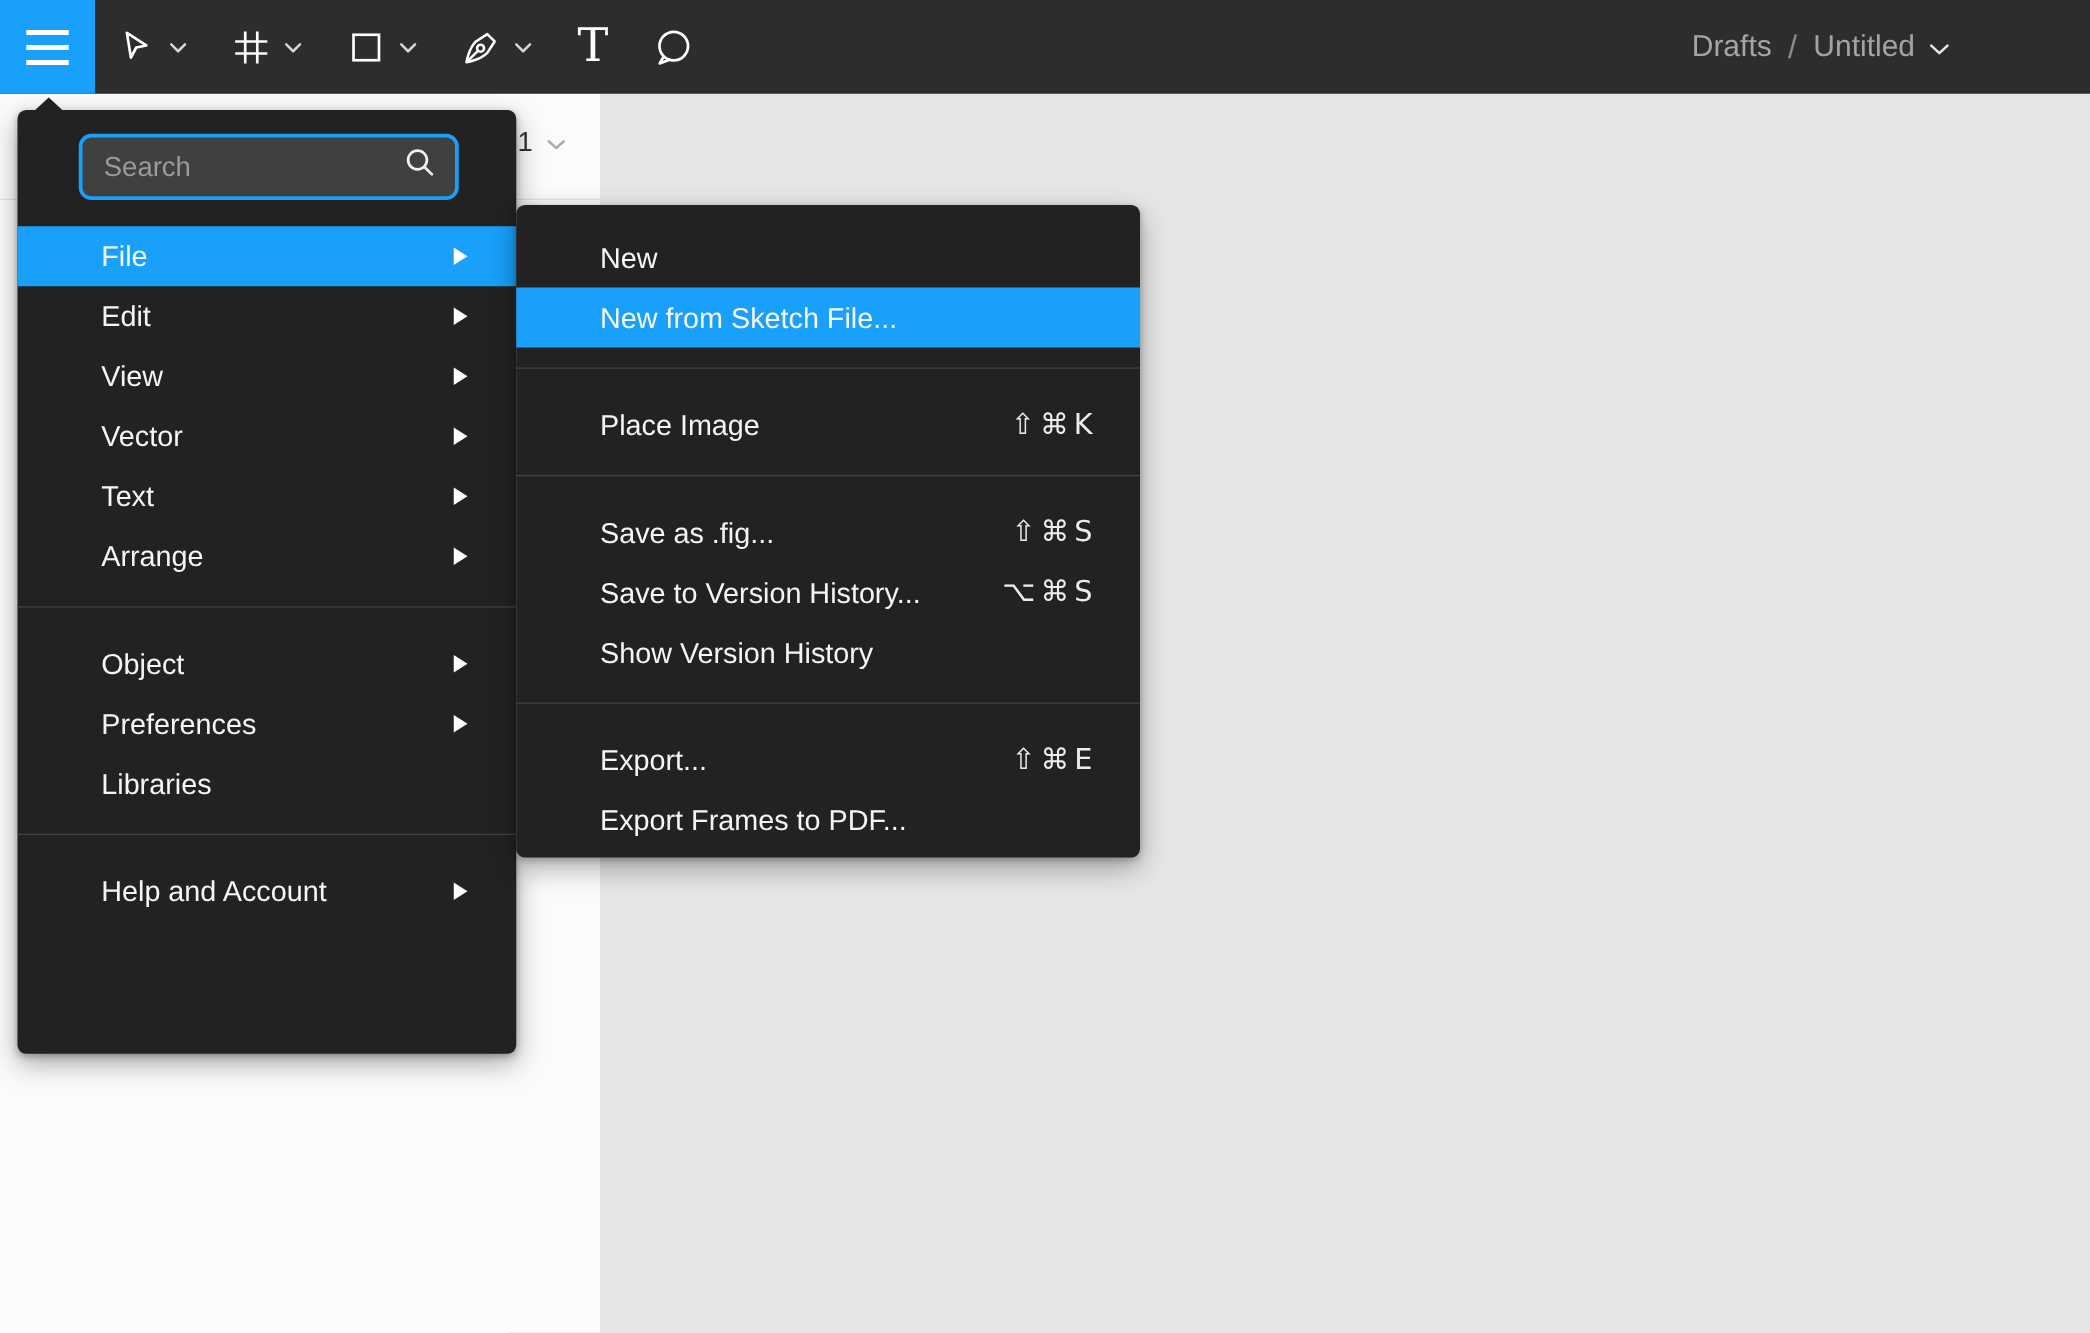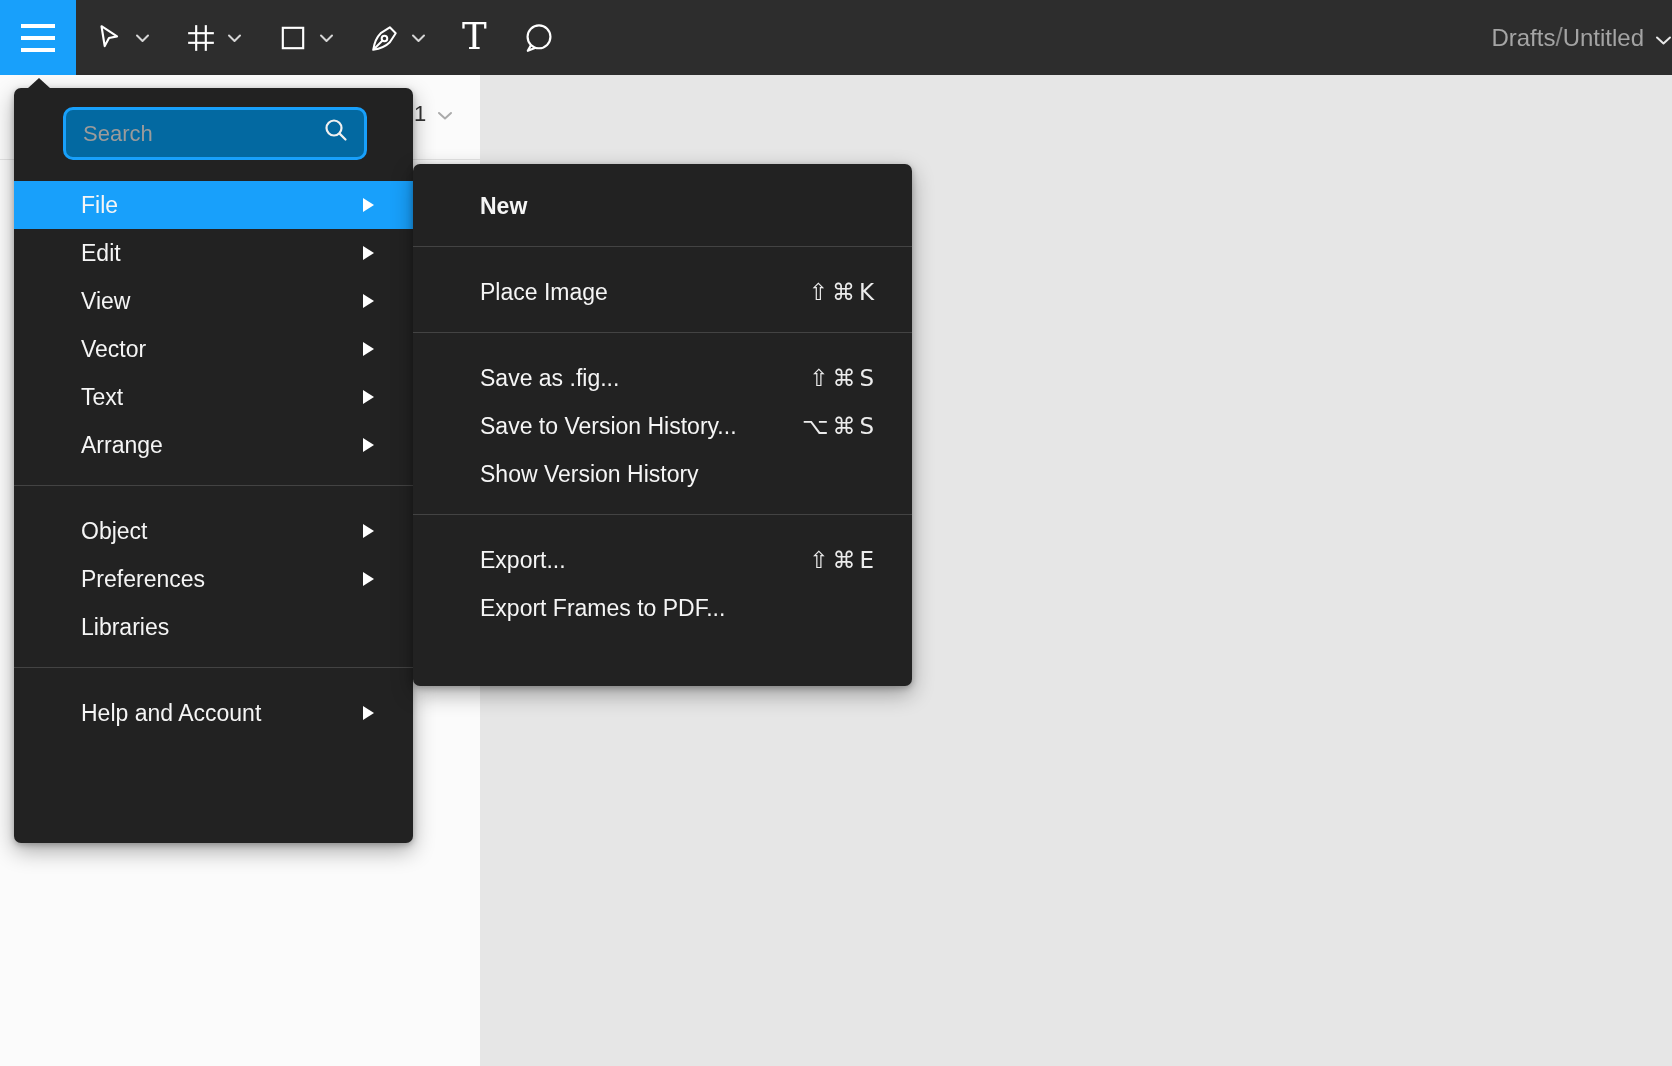--- a/index.html
+++ b/index.html
@@ -6,48 +6,48 @@
   html,body { width:1672px; height:1066px; overflow:hidden; }
   body { position:relative; font-family:"Liberation Sans","DejaVu Sans",sans-serif; background:#e6e6e6; }
 
   
   .toolbar { position:absolute; top:0; left:0; width:1672px; height:75px; background:#2d2d2d; display:flex; align-items:center; z-index:30; }
   .menu-button { width:76px; height:75px; background:#18a0fb; display:flex; align-items:center; justify-content:center; flex:0 0 auto; cursor:pointer; }
   .tools { display:flex; align-items:center; margin-left:14px; gap:28px; height:75px; }
   .tool { display:flex; align-items:center; gap:11px; height:75px; padding:0 4px; cursor:pointer; }
   .tool svg, .menu-button svg { display:block; }
   .serif-t { font-family:"DejaVu Serif",serif; font-size:37px; color:#fff; line-height:1; margin-top:-3px; }
-  .breadcrumb { margin-left:auto; display:flex; align-items:center; font-size:24px; }
+  .breadcrumb { margin-left:auto; padding-right:112px; display:flex; align-items:center; gap:13px; font-size:24px; }
   .crumb-project { color:#a5a5a5; cursor:pointer; }
   .crumb-sep { color:#8a8a8a; font-size:26px; font-weight:300; }
   .crumb-file { color:#a3a3a3; display:flex; align-items:center; gap:11px; cursor:pointer; }
 
   
   .sidebar { position:absolute; left:0; top:75px; width:480px; bottom:0; background:#fbfbfb; z-index:1; }
   .sidebar-header { height:85px; border-bottom:1px solid #e4e4e4; position:relative; }
   .page-indicator { position:absolute; left:414px; top:26px; font-size:22px; color:#333; display:flex; align-items:center; gap:11px; cursor:pointer; }
   .canvas { position:absolute; left:480px; top:75px; right:0; bottom:0; background:#e6e6e6; }
 
   
   .menu-panel { position:absolute; background:#222222; border-radius:7px; color:#f5f5f5; font-size:23px; z-index:40;
                 box-shadow:0 8px 22px rgba(0,0,0,.32), 0 2px 6px rgba(0,0,0,.25); }
   #main-menu { left:14px; top:88px; width:399px; height:755px; }
   #main-menu .pointer-arrow { position:absolute; top:-10px; left:13px; width:0; height:0;
       border-left:12px solid transparent; border-right:12px solid transparent; border-bottom:11px solid #222222; }
   #sub-menu { left:413px; top:164px; width:499px; height:522px; }
 
   .search-wrap { padding:19px 46px 0 49px; }
-  .search-box { height:53px; border:3px solid #18a0fb; border-radius:10px; background:#0369a1; display:flex; align-items:center; padding:0 14px 0 17px; }
+  .search-box { height:53px; border:3px solid #18a0fb; border-radius:10px; background:#404040; display:flex; align-items:center; padding:0 14px 0 17px; }
   .search-box input { flex:1; min-width:0; background:transparent; border:none; outline:none; color:#dddddd; font-size:22px; font-family:inherit; }
   .search-box input::placeholder { color:#9b9b9b; }
 
   .menu-body { display:block; }
   .menu-body > .menu-section { margin-top:21px; }
   #sub-menu .menu-body { padding-top:18px; }
-  #sub-menu .menu-body > .menu-section:first-child { margin-top:0;font-weight:bold; }
+  #sub-menu .menu-body > .menu-section:first-child { margin-top:0; }
   .menu-divider { height:1px; background:#434343; margin-top:16px; }
 
   .menu-row { height:48px; display:flex; align-items:center; padding:0 34px 0 67px; cursor:pointer; }
   #main-menu .menu-row { padding-right:39px; }
   .menu-row.highlight { background:#18a0fb;text-align:right; }
   .row-label { white-space:nowrap; }
   .row-shortcut { margin-left:auto; color:#ececec; letter-spacing:4px; font-family:"DejaVu Sans","Liberation Sans",sans-serif; font-size:23px; }
   .row-arrow { margin-left:auto; width:0; height:0; border-left:11px solid #ffffff; border-top:7px solid transparent; border-bottom:7px solid transparent; }
 </style>
 </head>
@@ -226,20 +226,23 @@
       </div>
     </div>
 </div>
 
 <div class="menu-panel" id="sub-menu">
   <div class="menu-body">
       <div class="menu-section">
         <div class="menu-row">
           <span class="row-label">New</span>
         </div>
+        <div class="menu-row highlight">
+          <span class="row-label">New from Sketch File...</span>
+        </div>
       </div>
       <div class="menu-divider"></div>
       <div class="menu-section">
         <div class="menu-row">
           <span class="row-label">Place Image</span>
           <span class="row-shortcut">⇧⌘K</span>
         </div>
       </div>
       <div class="menu-divider"></div>
       <div class="menu-section">

